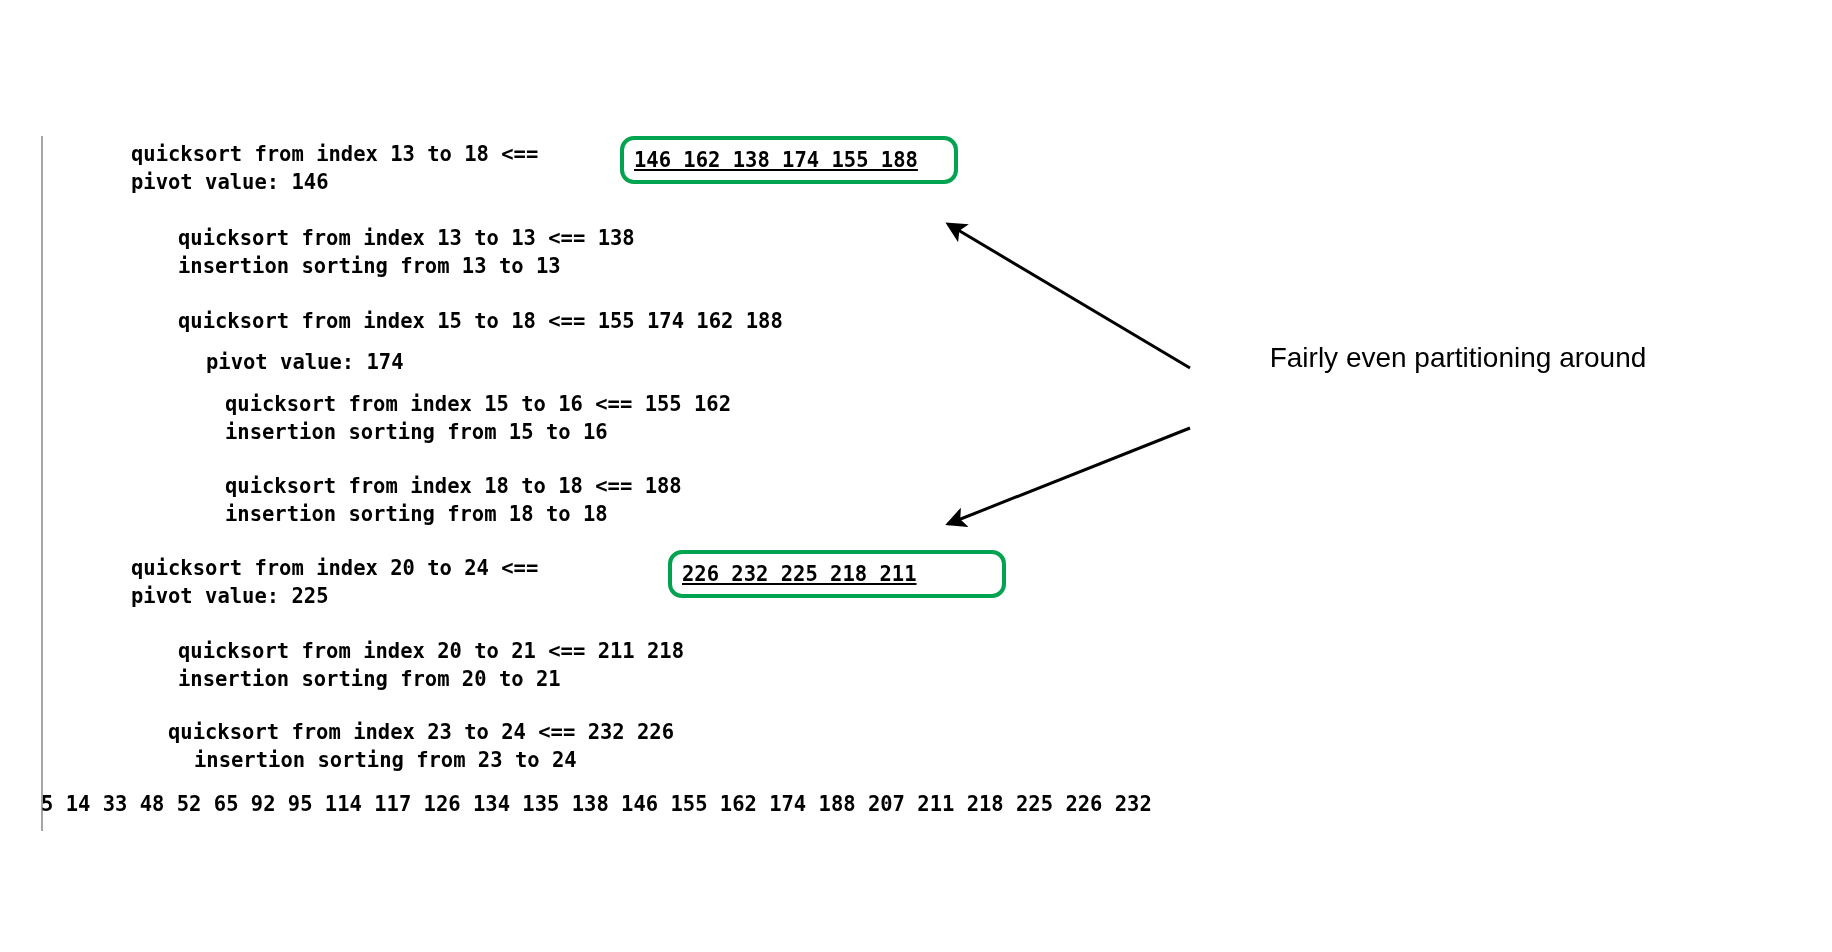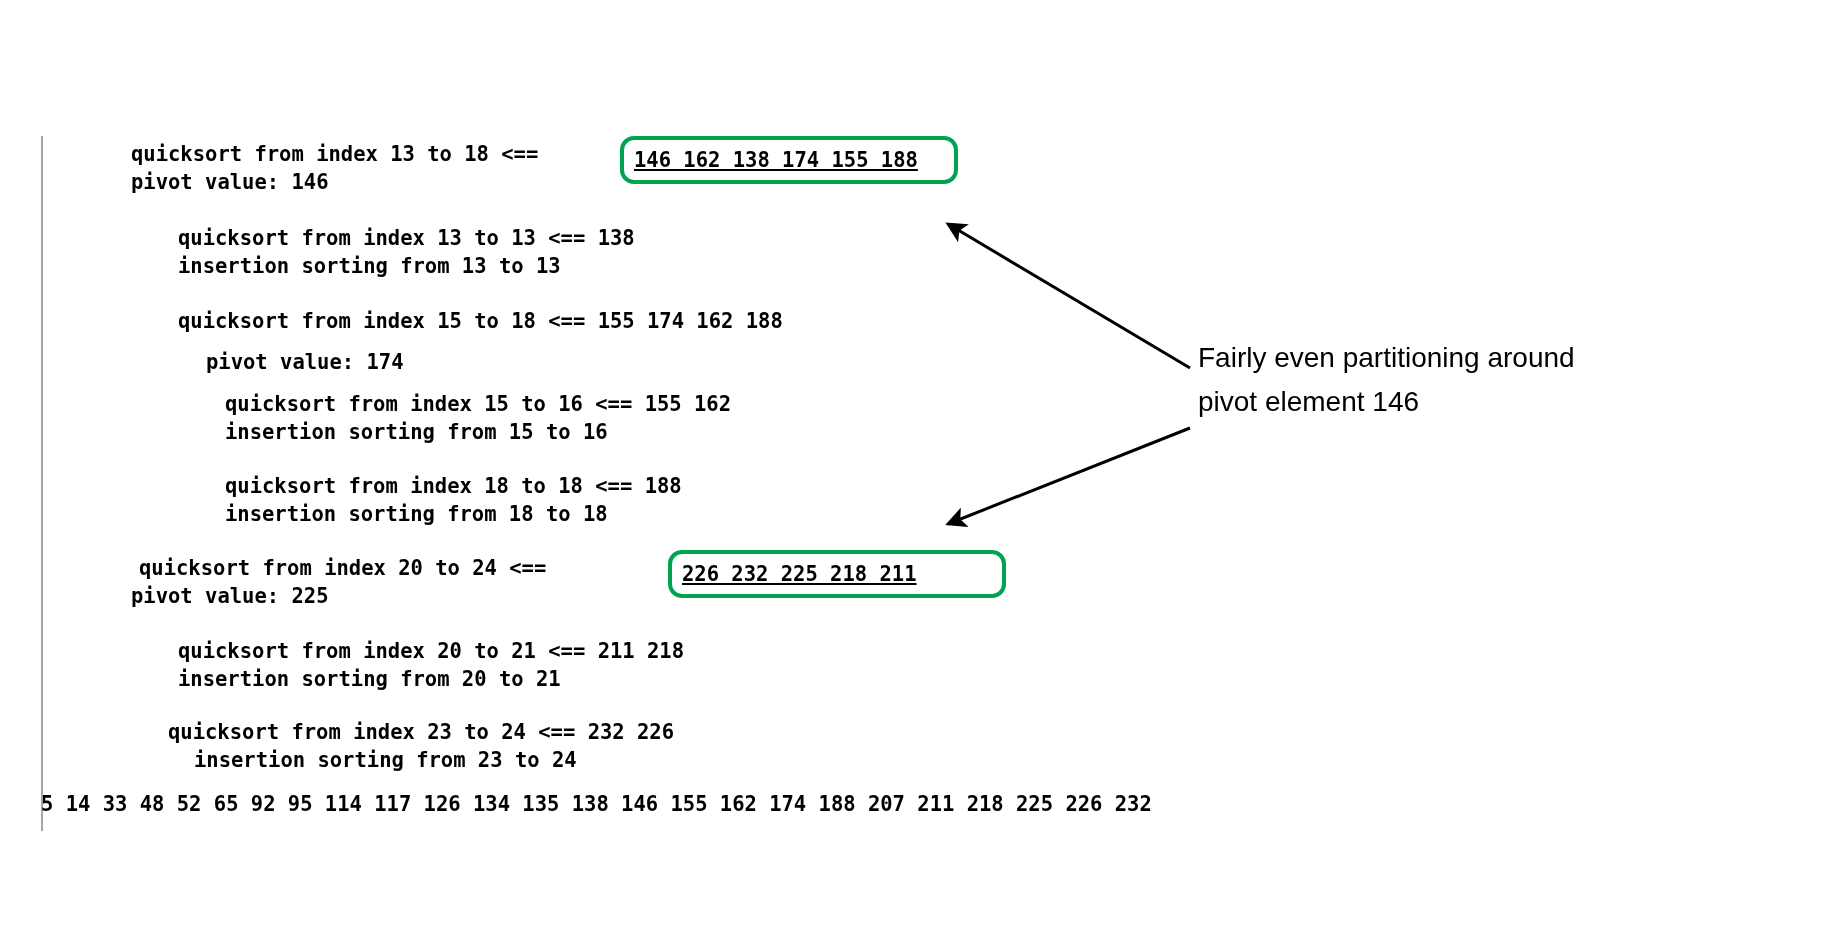--- a/index.html
+++ b/index.html
@@ -65,20 +65,21 @@
   
   #annotation {
     position: absolute;
     left: 1198px;
     top: 336px;
     width: 520px;
     font-family: "Liberation Sans", sans-serif;
     font-size: 28px;
     line-height: 44px;
     color: #000000;
+    text-align: center;
   }
   #annotation .ann-line { display: block; white-space: pre; }
 
   
   #arrow-layer {
     position: absolute;
     left: 0; top: 0;
     width: 1832px;
     height: 952px;
     pointer-events: none;
@@ -95,21 +96,21 @@
       <div class="console-line" style="left: 131px; top: 140px;">quicksort from index 13 to 18 &lt;==</div>
       <div class="console-line" style="left: 131px; top: 168px;">pivot value: 146</div>
       <div class="console-line" style="left: 178px; top: 224px;">quicksort from index 13 to 13 &lt;== 138</div>
       <div class="console-line" style="left: 178px; top: 252px;">insertion sorting from 13 to 13</div>
       <div class="console-line" style="left: 178px; top: 307px;">quicksort from index 15 to 18 &lt;== 155 174 162 188</div>
       <div class="console-line" style="left: 178px; top: 348px; margin-left: 28px;">pivot value: 174</div>
       <div class="console-line" style="left: 225px; top: 390px;">quicksort from index 15 to 16 &lt;== 155 162</div>
       <div class="console-line" style="left: 225px; top: 418px;">insertion sorting from 15 to 16</div>
       <div class="console-line" style="left: 225px; top: 472px;">quicksort from index 18 to 18 &lt;== 188</div>
       <div class="console-line" style="left: 225px; top: 500px;">insertion sorting from 18 to 18</div>
-      <div class="console-line" style="left: 131px; top: 554px; margin-left: 8px;">quicksort from index 20 to 24 &lt;==</div>
+      <div class="console-line" style="left: 131px; top: 554px;">quicksort from index 20 to 24 &lt;==</div>
       <div class="console-line" style="left: 131px; top: 582px;">pivot value: 225</div>
       <div class="console-line" style="left: 178px; top: 637px;">quicksort from index 20 to 21 &lt;== 211 218</div>
       <div class="console-line" style="left: 178px; top: 665px;">insertion sorting from 20 to 21</div>
       <div class="console-line" style="left: 168px; top: 718px;">quicksort from index 23 to 24 &lt;== 232 226</div>
       <div class="console-line" style="left: 178px; top: 746px; margin-left: 16px;">insertion sorting from 23 to 24</div>
     </div>
 
   <div class="console-line final" id="final-array" style="left:41px; top:790px;text-align:center;">5 14 33 48 52 65 92 95 114 117 126 134 135 138 146 155 162 174 188 207 211 218 225 226 232</div>
 
   <div class="highlight-box" id="hl-0" style="left: 620px; top: 136px; width: 338px; height: 48px; border-color: rgb(0, 164, 80);">
@@ -125,16 +126,15 @@
       <marker id="arrowhead" markerWidth="7" markerHeight="7" refX="6" refY="3.5" orient="auto" markerUnits="strokeWidth">
         <path d="M7,3.5 L0,0 L1.6,3.5 L0,7 Z" fill="#000000"></path>
       </marker>
     </defs>
     <line id="arrow-upper-line" stroke="#000000" stroke-width="3" marker-end="url(#arrowhead)" x1="1190" y1="368" x2="948" y2="224"></line>
     <line id="arrow-lower-line" stroke="#000000" stroke-width="3" marker-end="url(#arrowhead)" x1="1190" y1="428" x2="948" y2="524"></line>
   </svg>
 
   <div id="annotation">
     <span class="ann-line">Fairly even partitioning around</span>
-    <span class="ann-line">pivot element 146</span>
   </div>
 
 </div>
 
 </body></html>

